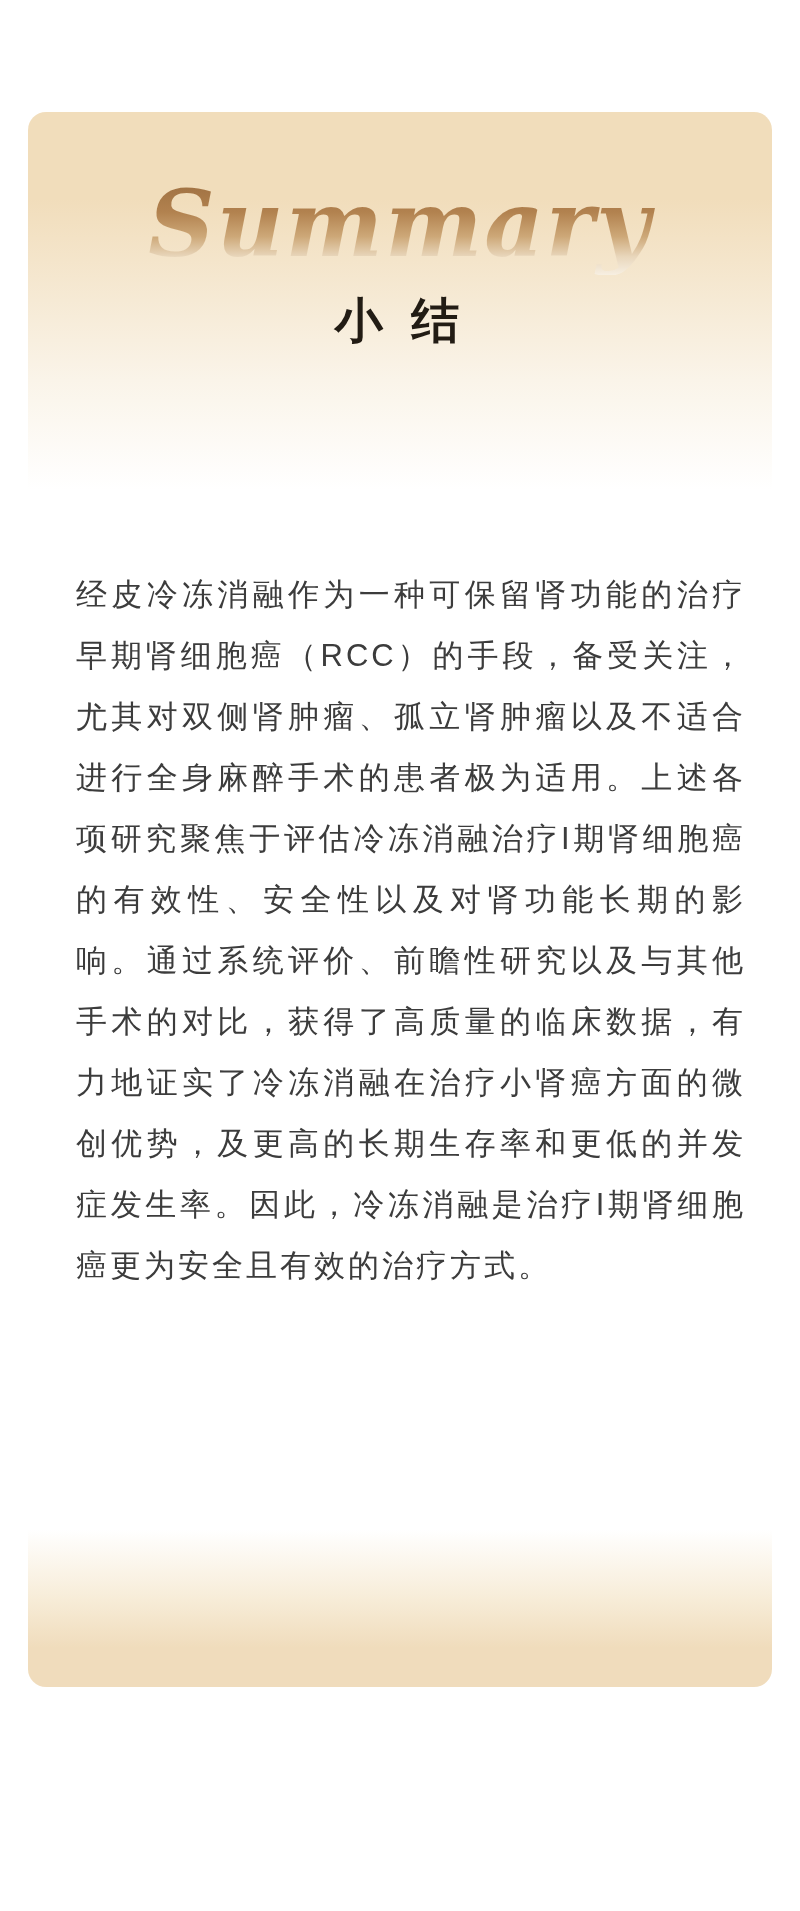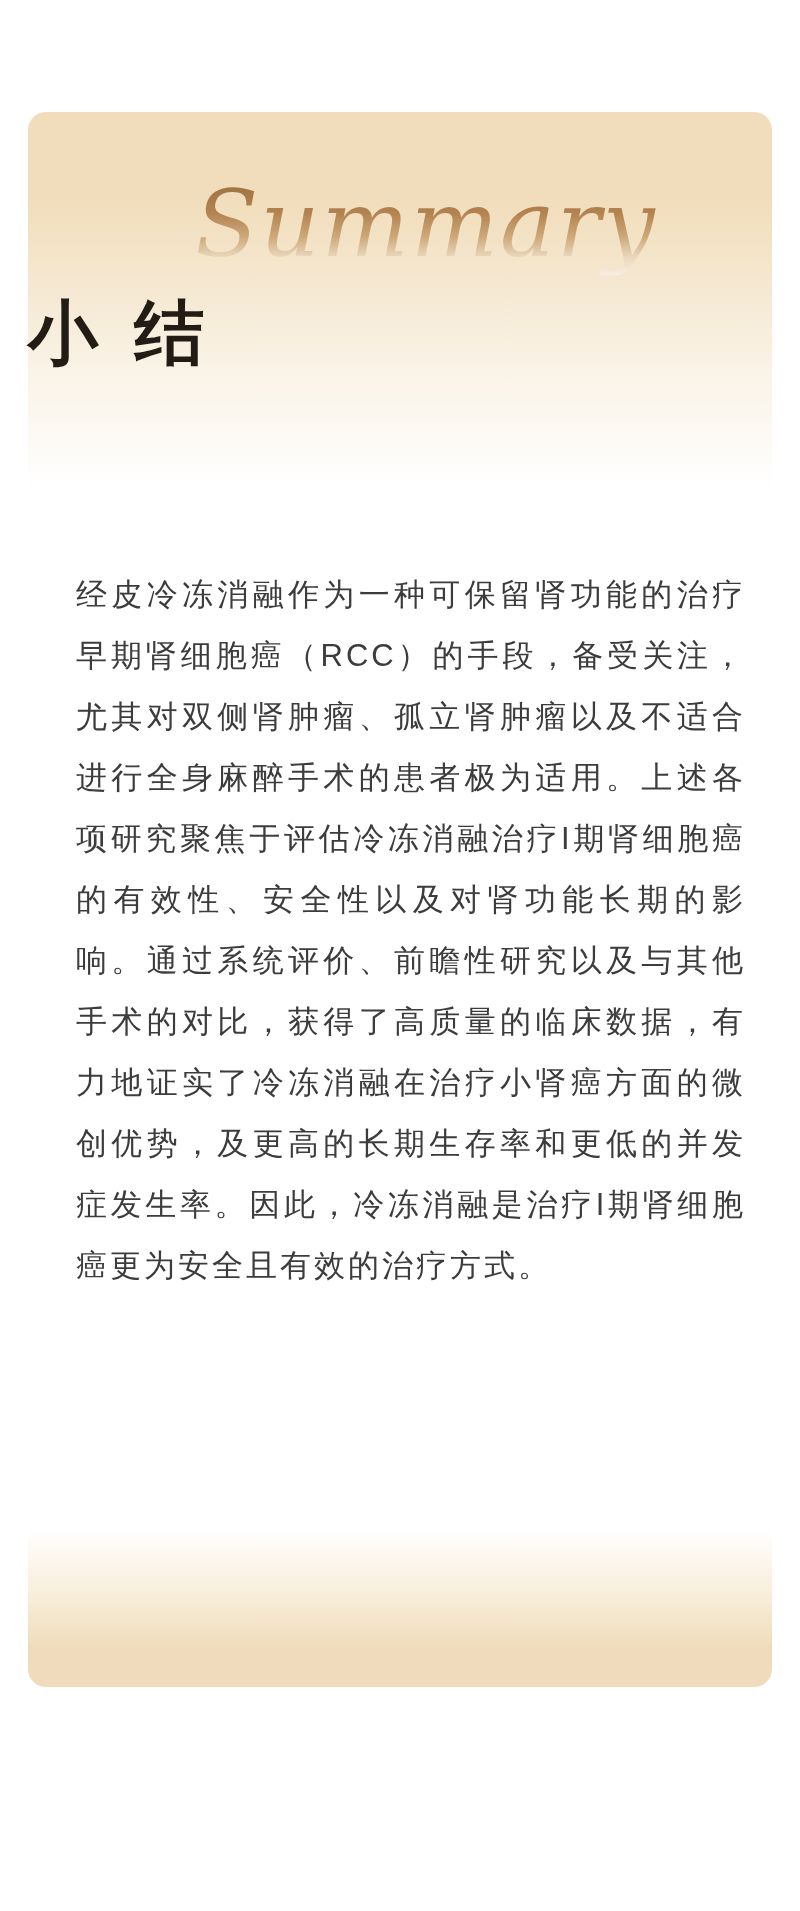--- a/index.html
+++ b/index.html
@@ -36,46 +36,46 @@
     );
   }
   .title-en {
     position: absolute;
     top: 62px;
     left: 0;
     width: 100%;
     text-align: center;
     font-family: "DejaVu Serif", "Liberation Serif", serif;
     font-style: italic;
-    font-weight: normal;
+    font-weight: bold;
     font-size: 92px;
     line-height: 1.1;
     letter-spacing: 2px;
     color: var(--title-en-solid, #b2824f);
     background: linear-gradient(
       180deg,
       #9a6c3e 0%,
       #b2824f 38%,
       #cda878 62%,
       #e9d7bc 82%,
       #f7efe2 100%
     );
     -webkit-background-clip: text;
     background-clip: text;
-    margin-left: 26px;
     -webkit-text-fill-color: transparent;
   }
   .title-zh {
     position: absolute;
     top: 182px;
     left: 0;
     width: 100%;
+    text-align: center;
     font-family: "DejaVu Serif", "Liberation Serif", serif;
     font-weight: bold;
-    font-size: 70px;
+    font-size: 48px;
     line-height: 1.1;
     letter-spacing: 6px;
     color: var(--title-zh-color, #221c14);
   }
   .body-text {
     position: absolute;
     top: 452px;
     left: 48px;
     width: 670px;
     font-size: 31px;

